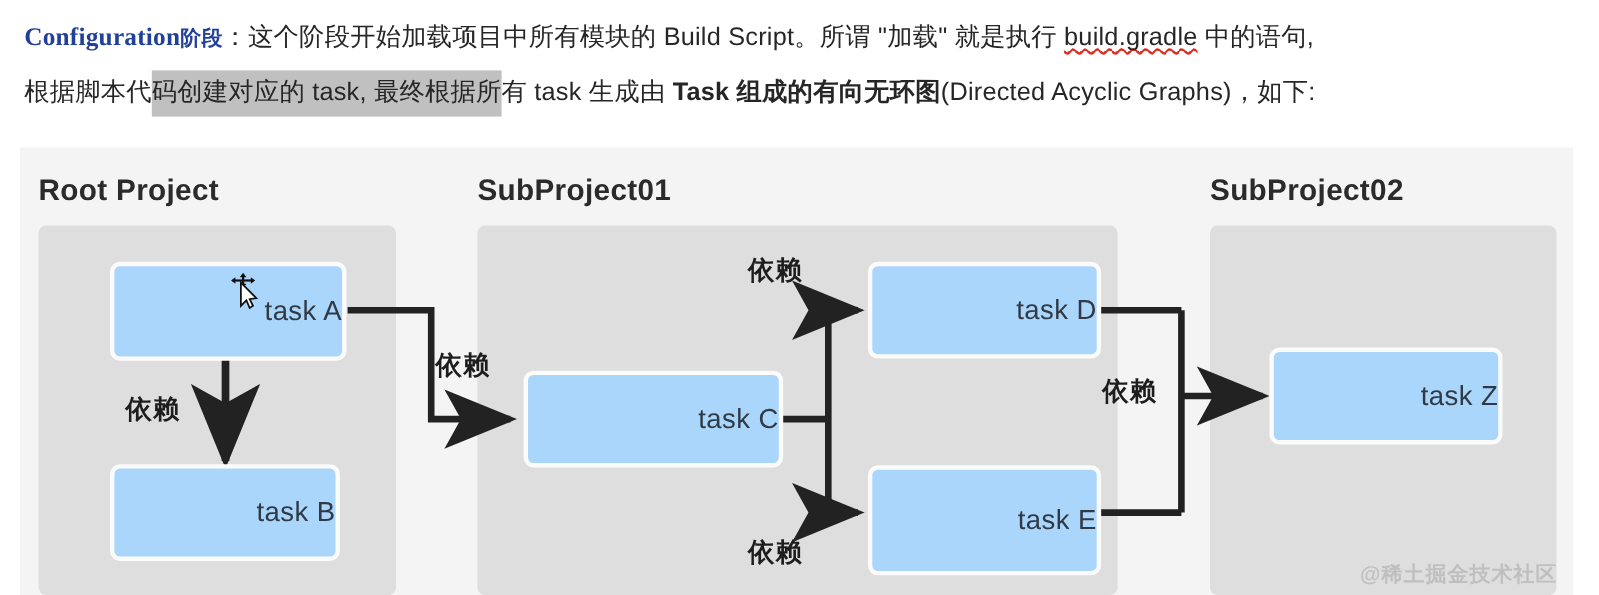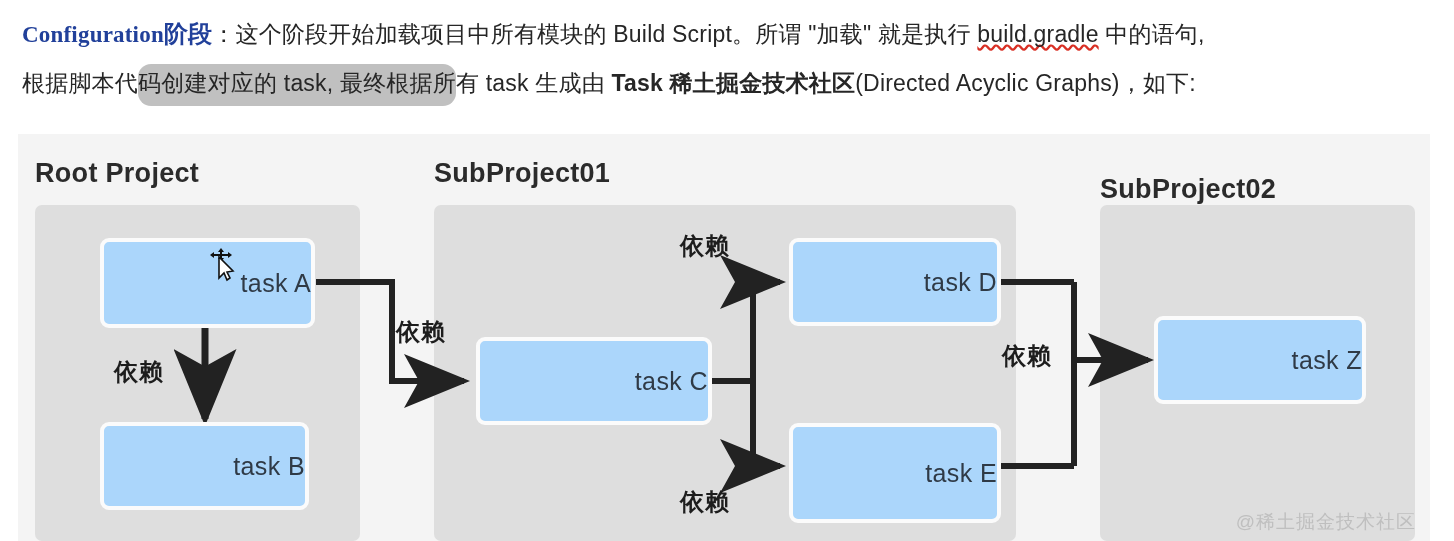--- a/index.html
+++ b/index.html
@@ -35,33 +35,32 @@
 
   .kw-blue {
     color: #21409a;
     font-family: "Liberation Serif", serif;
     font-weight: 700;
     font-size: 23px;
   }
   .kw-blue-cjk {
     color: #21409a;
     font-weight: 700;
-    font-size: 24px;
+    font-size: 19px;
     font-family: "Liberation Sans", sans-serif;
   }
   .bold-cjk { font-weight: 700; }
   .spell-err {
     text-decoration: underline wavy #d93025;
     text-decoration-skip-ink: none;
     text-underline-offset: 2px;
   }
   .sel-hl {
     background: #c0c0c0;
     padding: 6px 0 10px 0;
-    border-radius: 13px;
   }
 
   
   .canvas {
     position: absolute;
     left: 18px;
     top: 134px;
     width: 1412px;
     height: 407px;
     background: #f4f4f4;
@@ -121,42 +120,43 @@
   }
 
   .watermark {
     position: absolute;
     right: 14px;
     bottom: 6px;
     font-size: 19px;
     color: #bfbfbf;
     white-space: nowrap;
     letter-spacing: 1px;
+    font-weight: bold;
   }
 </style>
 </head>
 <body>
 
 <div class="prose">
 
   <div class="line line1">
     <span class="kw-blue">Configuration</span><span class="kw-blue-cjk">阶段</span><span>：</span><span>这个阶段开始加载项目中所有模块的 Build Script。所谓 "加载" 就是执行 </span><span class="spell-err">build.gradle</span><span> 中的语句,</span>
   </div>
 
   <div class="line line2">
-    <span>根据脚本代</span><span class="sel-hl">码创建对应的 task, 最终根据所</span><span>有 task 生成由 </span><span class="bold-cjk">Task 稀土掘金技术社区</span><span>(Directed Acyclic Graphs)，如下:</span>
+    <span>根据脚本代</span><span class="sel-hl">码创建对应的 task, 最终根据所</span><span>有 task 生成由 </span><span class="bold-cjk">Task 组成的有向无环图</span><span>(Directed Acyclic Graphs)，如下:</span>
   </div>
 
 </div>
 
 <div class="canvas">
 
   <div class="proj-title" style="left:17px; top:24px; width:360px;">Root Project</div>
   <div class="proj-title" style="left:416px; top:24px; width:582px;">SubProject01</div>
-  <div class="proj-title" style="left:1082px; top:24px; width:320px;margin-top:16px;">SubProject02</div>
+  <div class="proj-title" style="left:1082px; top:24px; width:320px;">SubProject02</div>
 
   <div class="panel" style="left:17px; top:71px; width:325px; height:336px;"></div>
   <div class="panel" style="left:416px; top:71px; width:582px; height:336px;"></div>
   <div class="panel" style="left:1082px; top:71px; width:315px; height:336px;"></div>
 
   <svg class="edges" viewBox="0 0 1412 407">
     <defs>
       <marker id="ah" markerWidth="11" markerHeight="9" refX="10" refY="4.5" orient="auto">
         <path d="M0,0 L11,4.5 L0,9 L2.5,4.5 Z" fill="#222222"></path>
       </marker>

